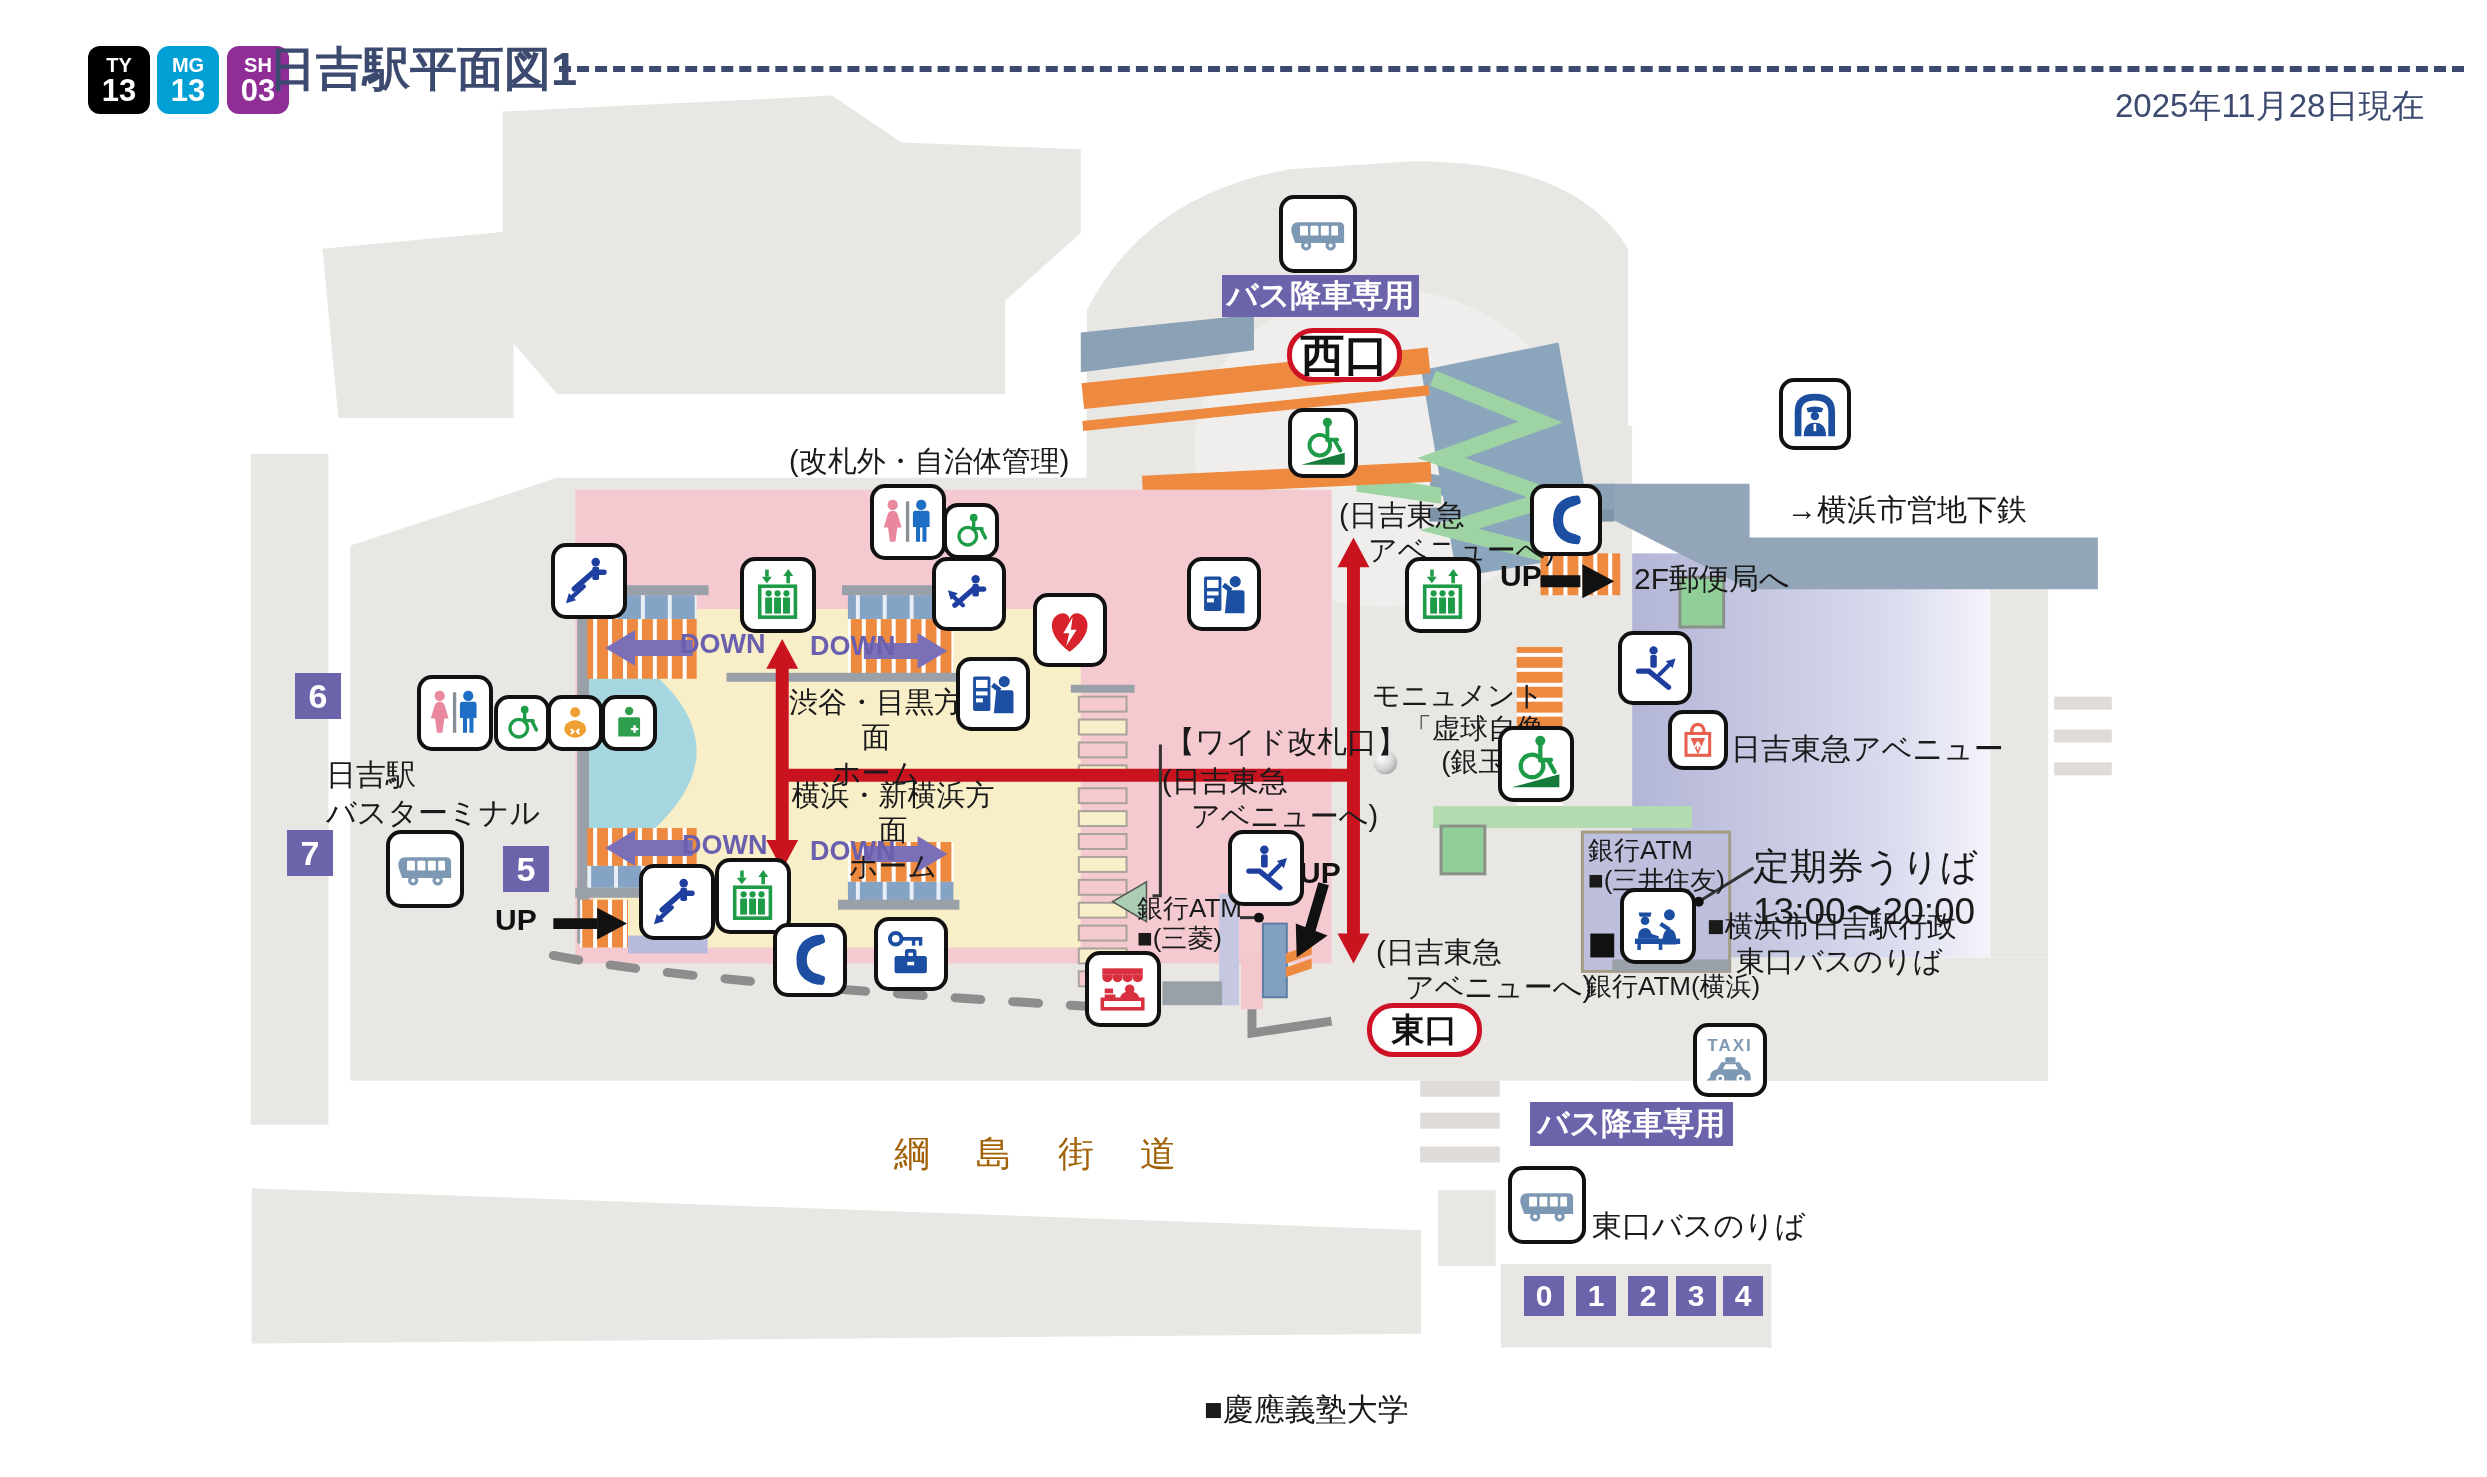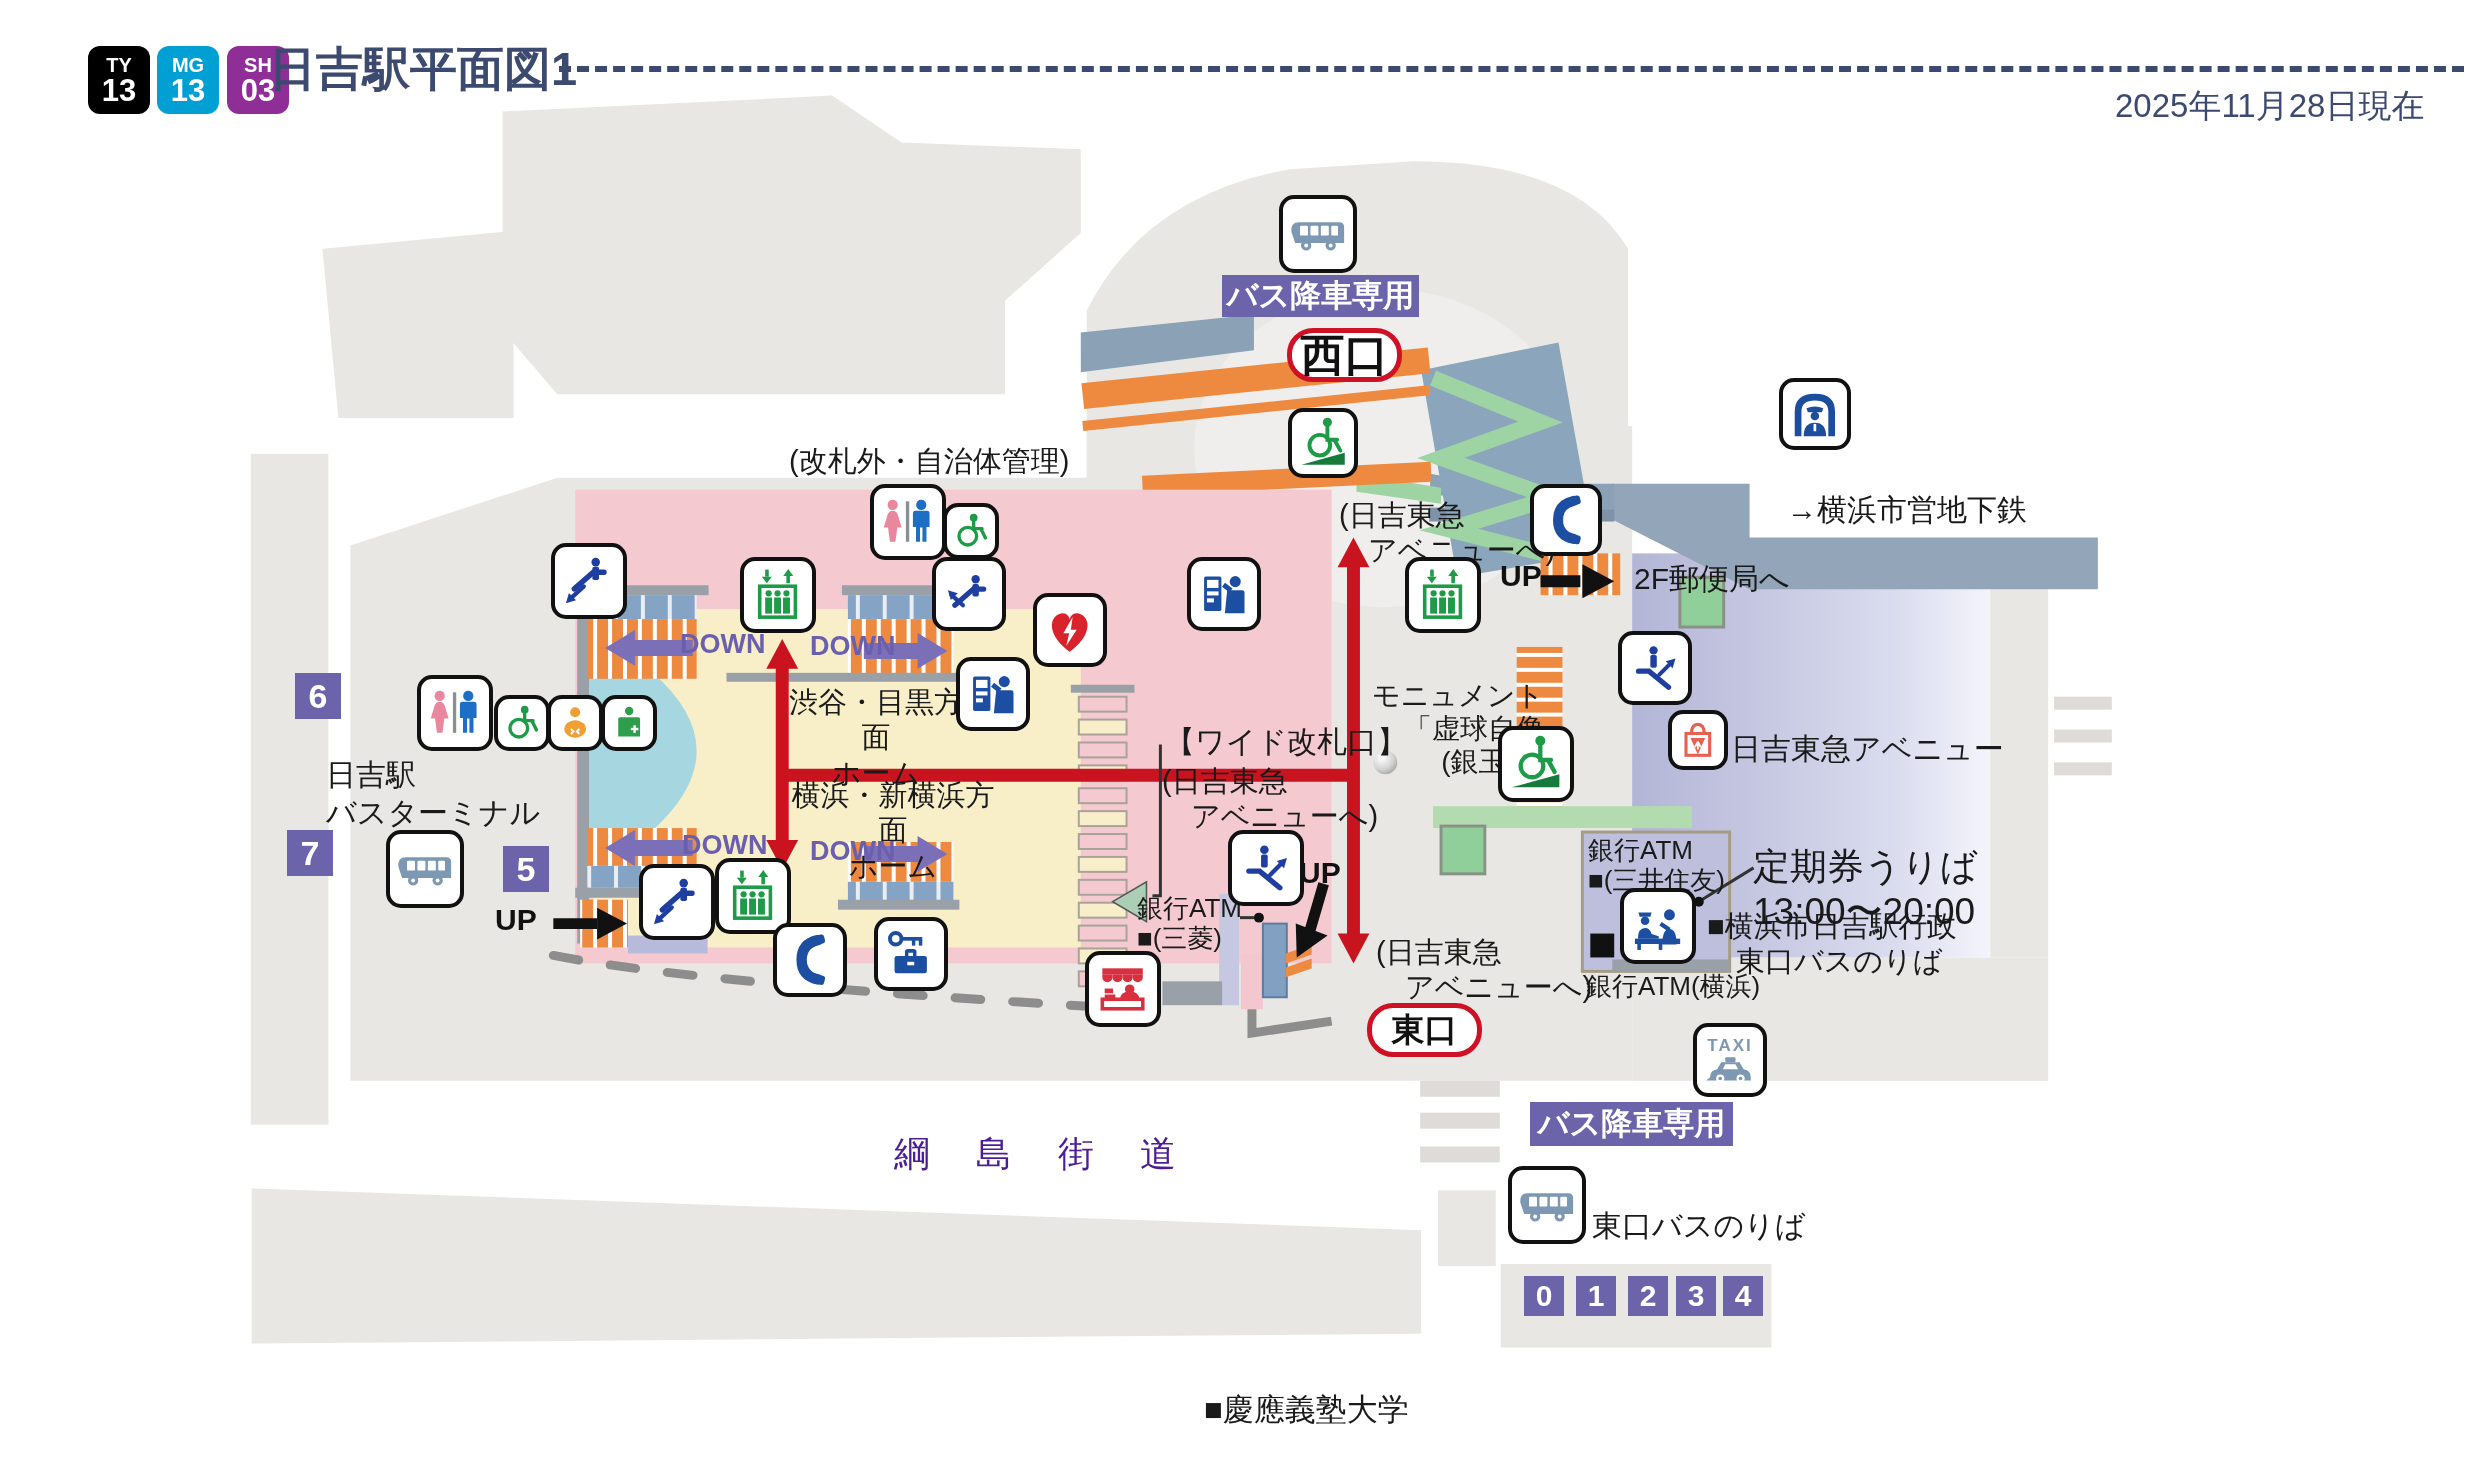--- a/index.html
+++ b/index.html
@@ -252,21 +252,21 @@
 <div class="lbl" style="left:1588px;top:836px;font-size:26px;line-height:1.15;">銀行ATM
 ■(三井住友)</div>
 <div class="lbl" style="left:1586px;top:971px;font-size:26px;">銀行ATM(横浜)</div>
 <div class="lbl" style="left:1753px;top:844px;font-size:37px;">定期券うりば
 13:00〜20:00</div>
 <div class="lbl" style="left:1707px;top:909px;font-size:29px;">■横浜市日吉駅行政
 　東口バスのりば</div>
 <div class="lbl" style="left:326px;top:756px;font-size:30px;line-height:1.25;">日吉駅
 バスターミナル</div>
 <div class="lbl" style="left:1592px;top:1208px;font-size:30px;">東口バスのりば</div>
-<div class="lbl" style="left:894px;top:1132px;font-size:36px;letter-spacing:18px;color:#4c1d95;">綱 島 街 道</div>
+<div class="lbl" style="left:894px;top:1132px;font-size:36px;letter-spacing:18px;color:#a16207;">綱 島 街 道</div>
 <div class="lbl" style="left:1204px;top:1391px;font-size:31px;">■慶應義塾大学</div>
 
 <div class="updown up" style="left:495px;top:903px;">UP</div>
 <div class="updown up" style="left:1299px;top:856px;">UP</div>
 <div class="updown up" style="left:1500px;top:559px;">UP</div>
 <div class="updown down" style="left:680px;top:629px;">DOWN</div>
 <div class="updown down" style="left:810px;top:631px;">DOWN</div>
 <div class="updown down" style="left:682px;top:830px;">DOWN</div>
 <div class="updown down" style="left:810px;top:836px;">DOWN</div>
 

